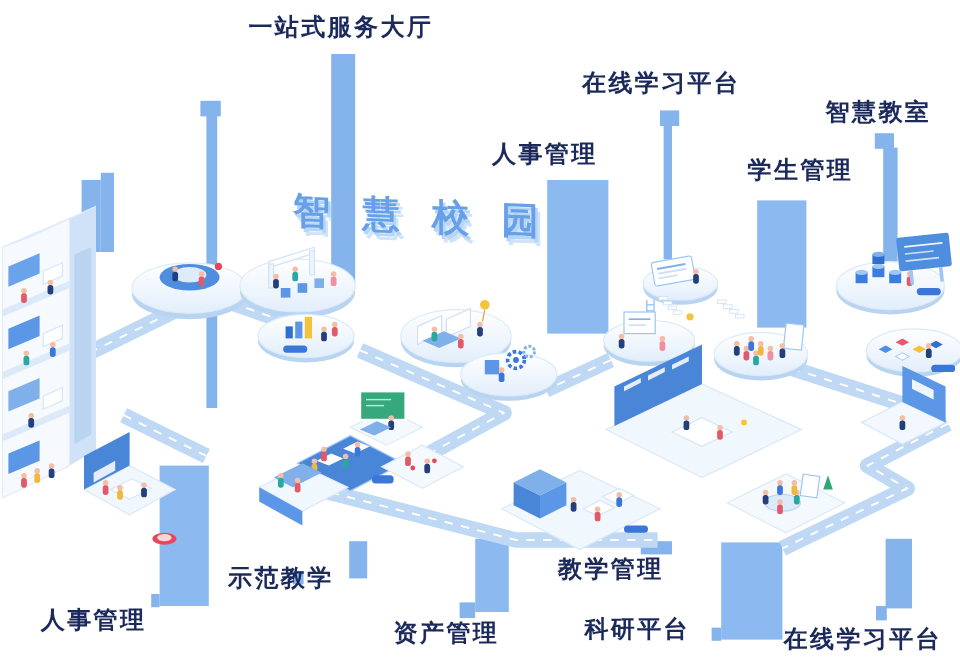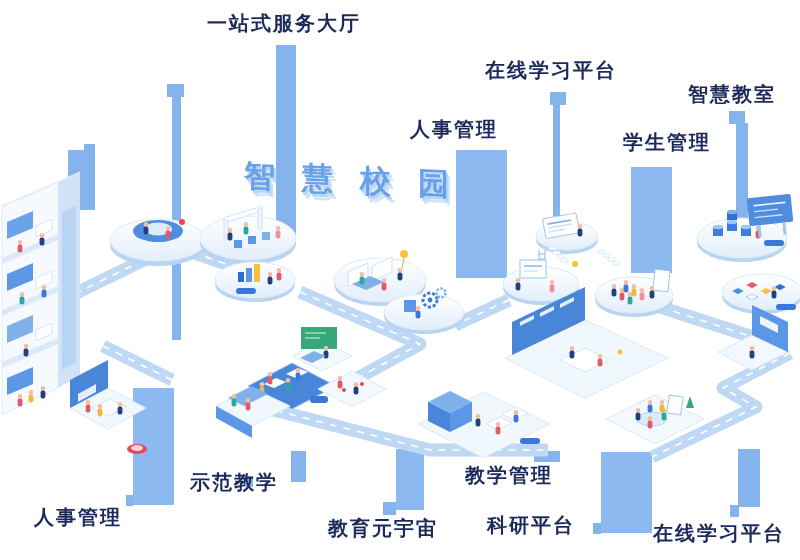--- a/index.html
+++ b/index.html
@@ -360,18 +360,18 @@
 
 <div class="title3d">智慧校园</div>
 
 <div class="lbl" style="left:207px;top:12px">一站式服务大厅</div>
 <div class="lbl" style="left:410px;top:118px">人事管理</div>
 <div class="lbl" style="left:485px;top:59px">在线学习平台</div>
 <div class="lbl" style="left:688px;top:83px">智慧教室</div>
 <div class="lbl" style="left:623px;top:131px">学生管理</div>
 <div class="lbl" style="left:34px;top:506px">人事管理</div>
 <div class="lbl" style="left:190px;top:471px">示范教学</div>
-<div class="lbl" style="left:328px;top:517px">教育元宇宙</div>
+<div class="lbl" style="left:328px;top:517px">资产管理</div>
 <div class="lbl" style="left:465px;top:464px">教学管理</div>
 <div class="lbl" style="left:487px;top:514px">科研平台</div>
 <div class="lbl" style="left:653px;top:522px">在线学习平台</div>
 
 </div>
 
 </body></html>

